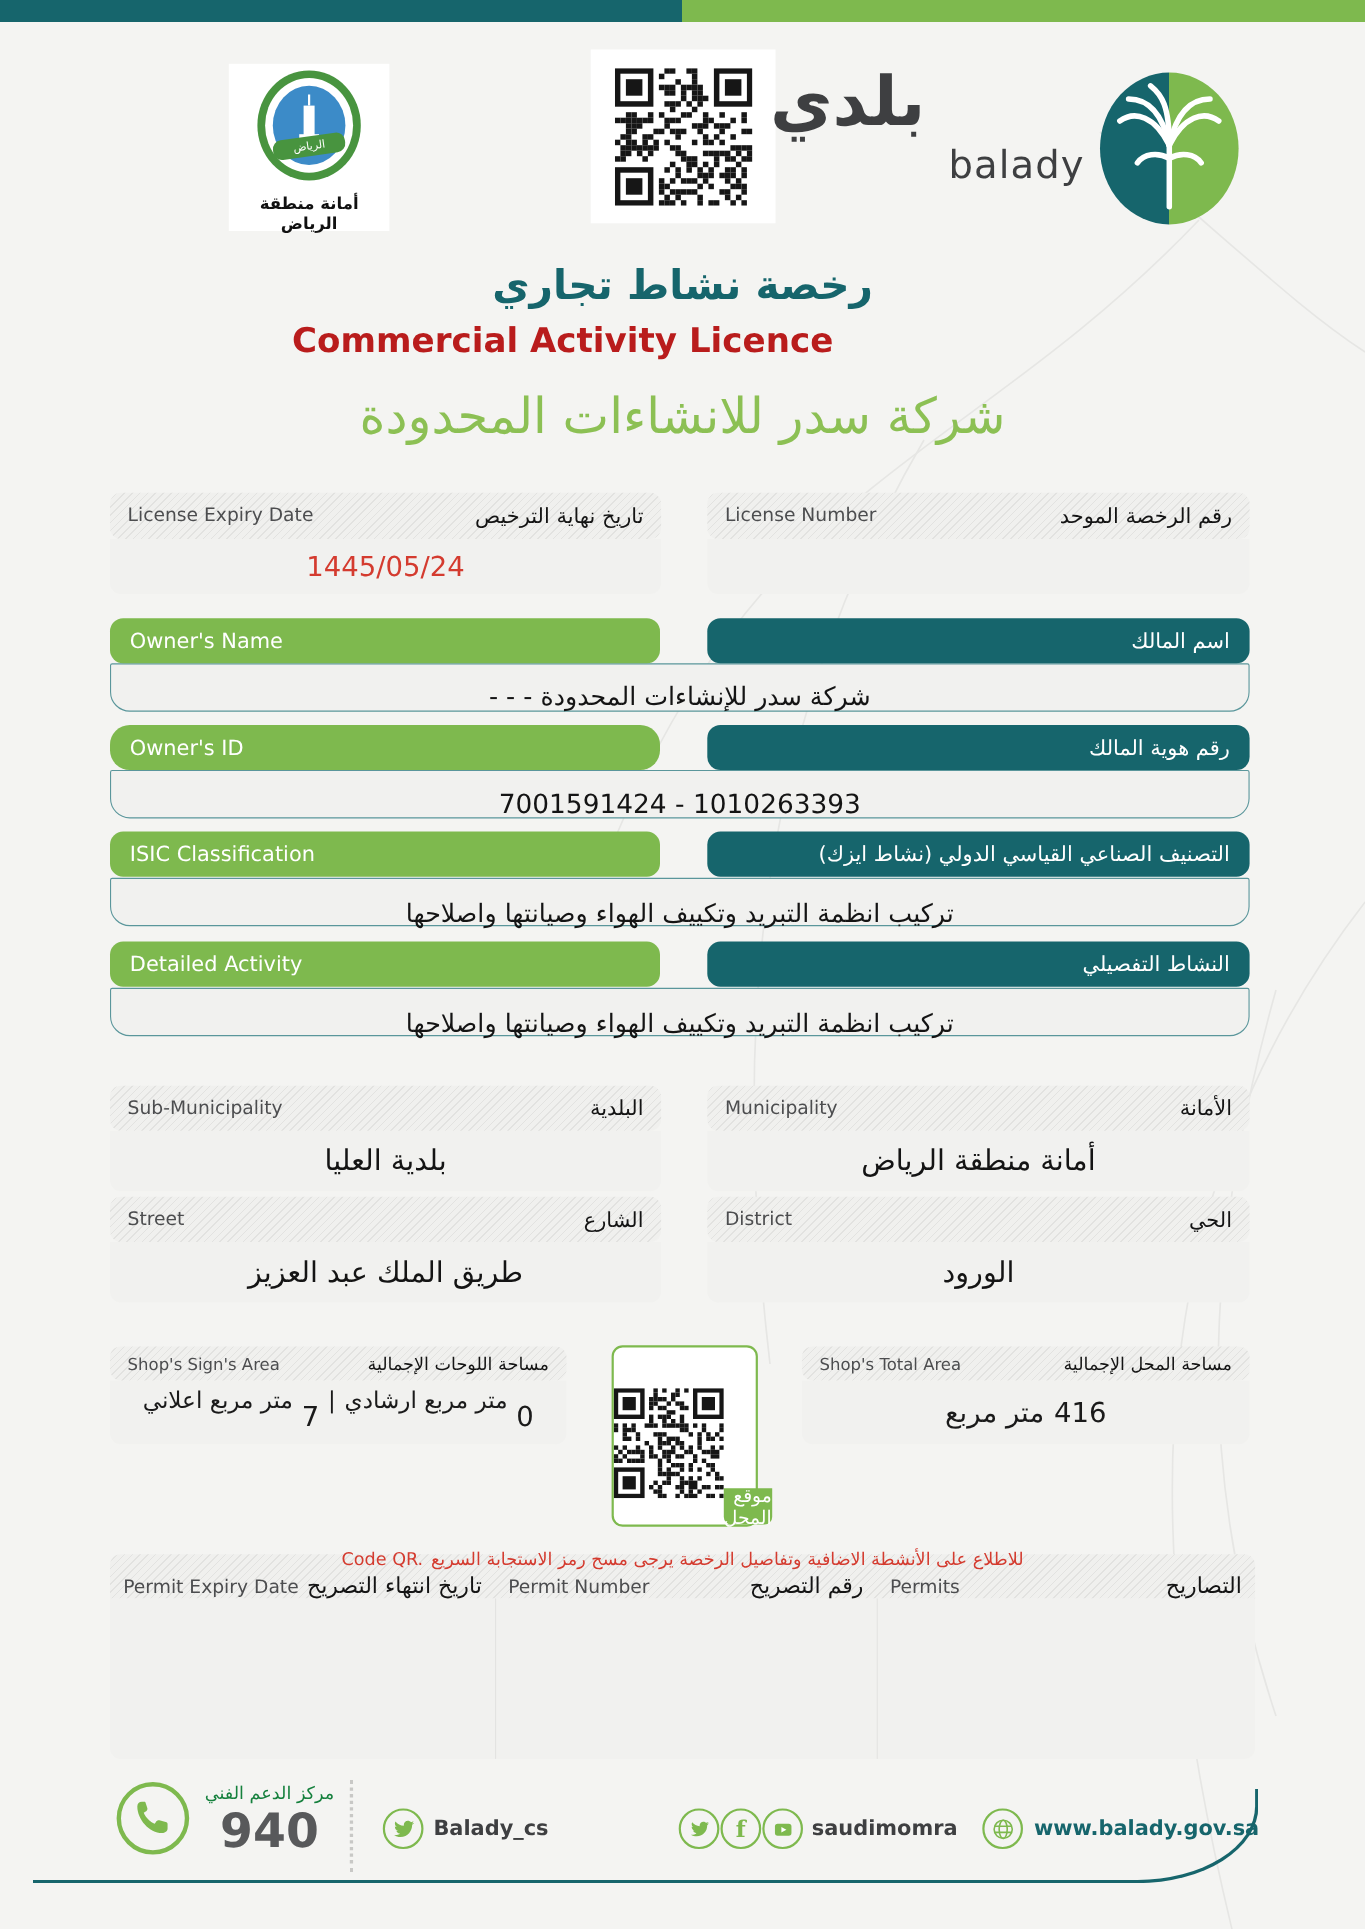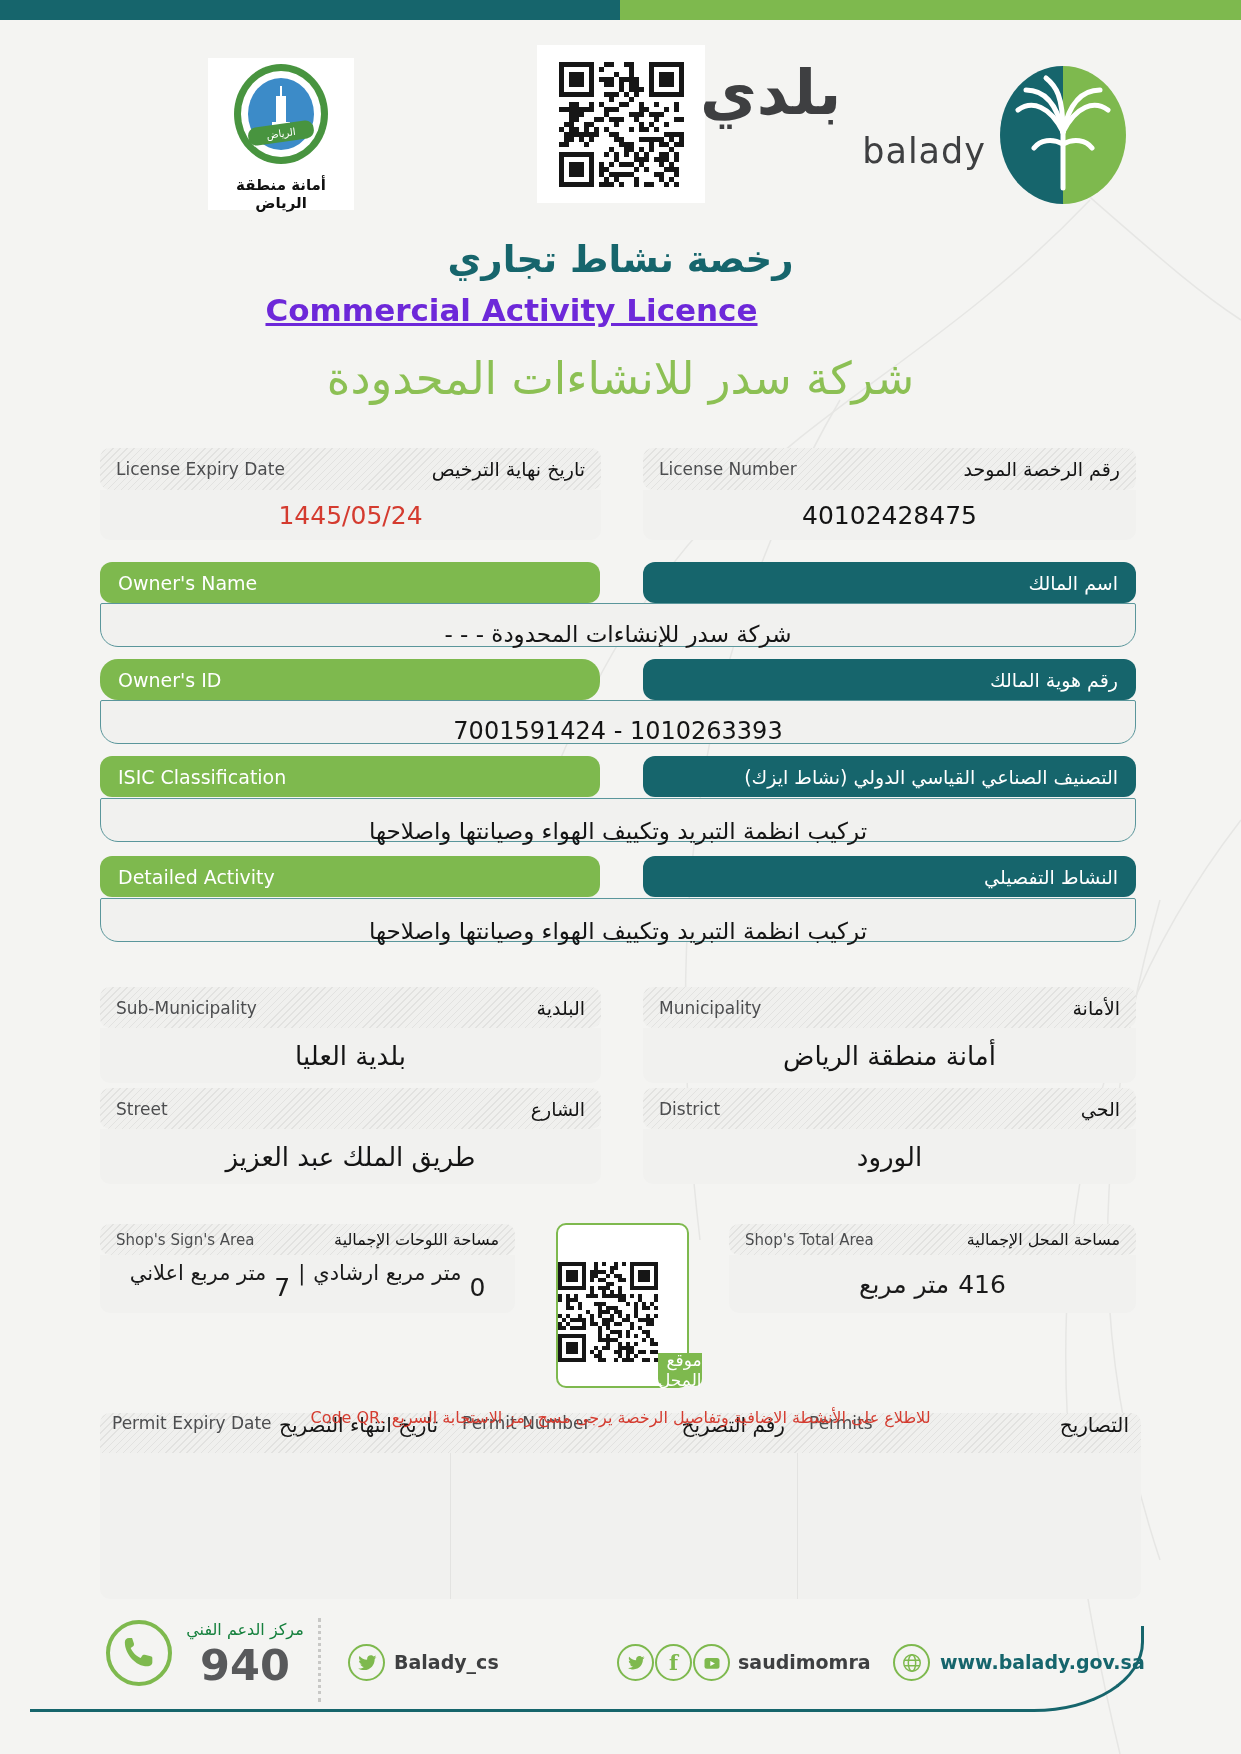--- a/index.html
+++ b/index.html
@@ -20,21 +20,21 @@
   .pill.green{background:#7EB94E;justify-content:flex-start;}
   .pill.teal{background:#16656C;justify-content:flex-end;}
   
   .vbox{background:#f1f1ef;border-radius:0 0 10px 10px;}
   .vbox.bordered{border:1px solid #5A969B;border-radius:2px 2px 18px 18px;}
   .val{display:flex;align-items:center;justify-content:center;font-size:23px;color:#141414;text-align:center;z-index:2;}
   .val.big{font-size:26px;}
   .red{color:#D43B2F;}
   .drop{position:relative;top:12px;font-size:25px;}
   
-  .pcol{display:flex;justify-content:space-between;align-items:flex-start;padding:0 12px;height:40px;}
+  .pcol{display:flex;justify-content:space-between;align-items:flex-end;padding:0 12px;height:40px;}
   .pcol .en{color:#4c4d4f;font-size:17px;}
   .pcol .ar{color:#141414;font-size:20px;}
   .divider{width:1px;background:#e3e3e1;}
   
   .circle-icon{border:2px solid #7EB94E;border-radius:50%;width:37px;height:37px;display:flex;align-items:center;justify-content:center;background:transparent;}
   .handle{font-size:19px;color:#3E3F41;font-weight:bold;}
   .deco{stroke:#e6e6e4;fill:none;stroke-width:1.5;}
   .qrbox{display:flex;align-items:flex-start;justify-content:center;}
 </style>
 </head>
@@ -290,35 +290,34 @@
           <path d="M63 66 C 70 34, 84 24, 100 24"></path>
           <path d="M63 66 C 76 40, 94 34, 108 44"></path>
           <path d="M63 78 C 52 72, 40 74, 34 82"></path>
           <path d="M63 78 C 74 72, 86 74, 92 82"></path>
         </g>
       </svg>
     </div>
   </div>
 
   <div class="abs" dir="rtl" style="left:0;top:238px;width:1241px;text-align:center;font-size:37px;font-weight:bold;color:#16656C;z-index:2;">رخصة نشاط تجاري</div>
-  <div class="abs" style="left:0;top:292px;width:1023px;text-align:center;font-size:31px;font-weight:bold;color:#6d28d9;z-index:2;text-decoration:underline;">Commercial Activity Licence</div>
+  <div class="abs" style="left:0;top:292px;width:1023px;text-align:center;font-size:31px;font-weight:bold;color:#b91c1c;z-index:2;">Commercial Activity Licence</div>
   <div class="abs" dir="rtl" style="left:0;top:352px;width:1241px;text-align:center;font-size:45px;color:#8CC054;z-index:2;">شركة سدر للانشاءات المحدودة</div>
 
   <div class="abs hbar" style="left:100px;top:448px;width:501px;height:42px;z-index:2;">
     <span class="en">License Expiry Date</span>
     <span class="ar" dir="rtl">تاريخ نهاية الترخيص</span>
   </div>
   <div class="abs hbar" style="left:643px;top:448px;width:493px;height:42px;z-index:2;">
     <span class="en">License Number</span>
     <span class="ar" dir="rtl">رقم الرخصة الموحد</span>
   </div>
   <div class="abs vbox" style="left:100px;top:490px;width:501px;height:50px;z-index:1;"></div>
   <div class="abs vbox" style="left:643px;top:490px;width:493px;height:50px;z-index:1;"></div>
   <div class="abs val red" style="left:100px;top:490px;width:501px;height:50px;font-size:25px;">1445/05/24</div>
-  <div class="abs val" style="left:643px;top:490px;width:493px;height:50px;font-size:25px;">40102428475</div>
 
   <div class="abs pill green" style="left:100px;top:562px;width:500px;">
     <span>Owner's Name</span>
   </div>
   <div class="abs pill teal" style="left:643px;top:562px;width:493px;">
     <span dir="rtl">اسم المالك</span>
   </div>
   <div class="abs vbox bordered" style="left:100px;top:603px;width:1036px;height:44px;z-index:1;"></div>
   <div class="abs val" dir="rtl" style="left:100px;top:603px;width:1036px;height:62px;">شركة سدر للإنشاءات المحدودة - - -</div>
 

